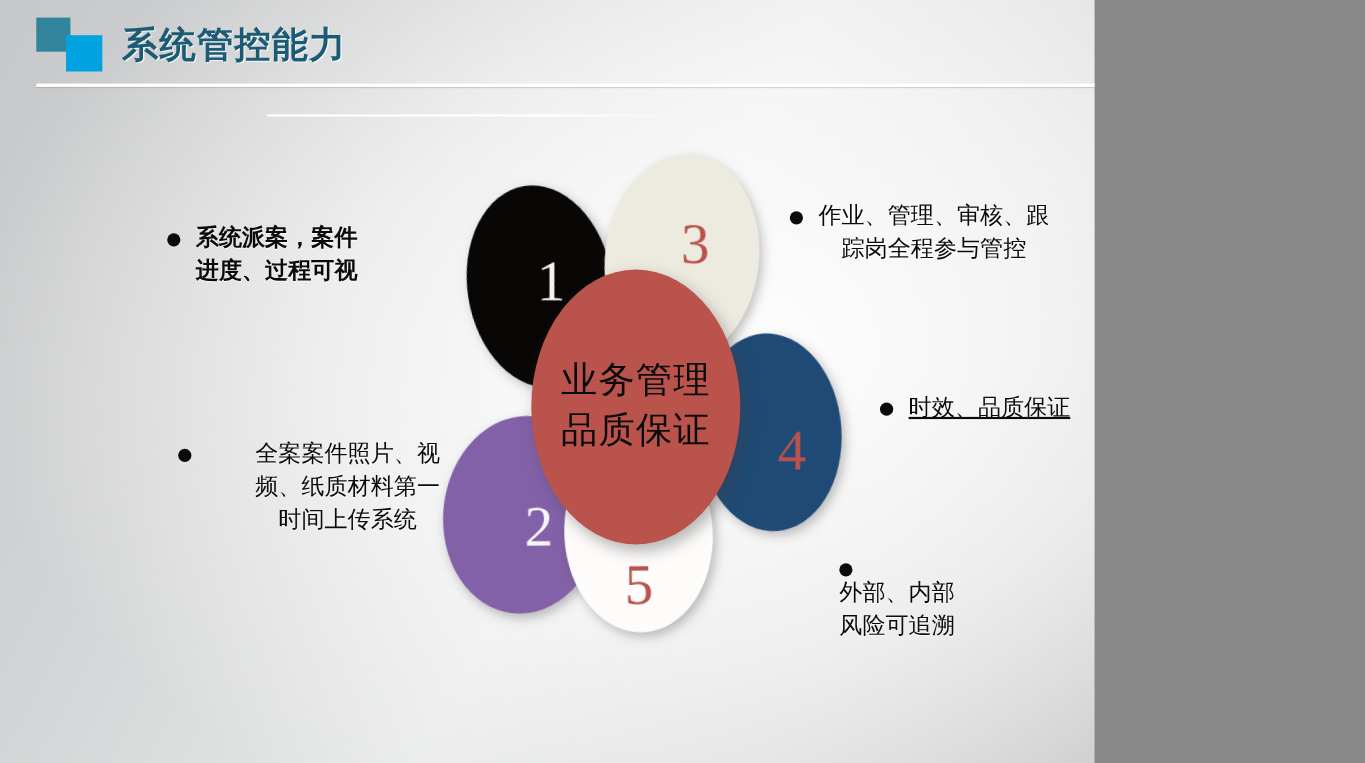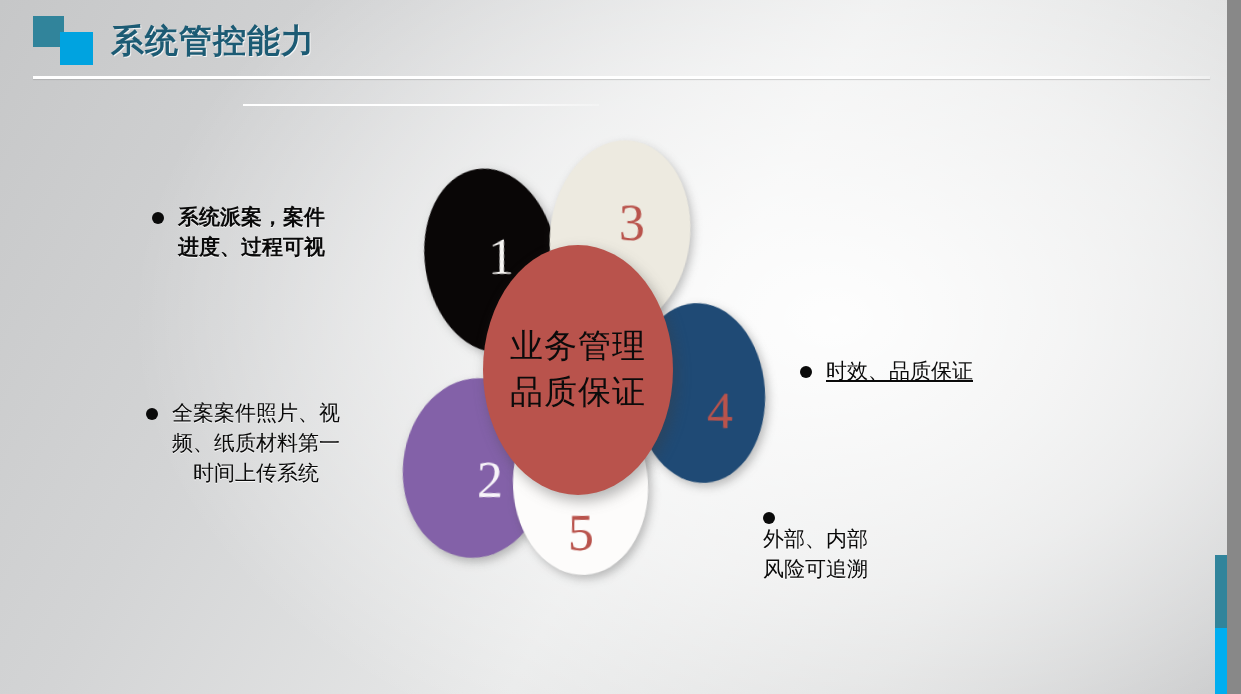--- a/index.html
+++ b/index.html
@@ -2,21 +2,21 @@
 <html><head>
 <meta charset="utf-8">
 <style>
   html, body {
     margin: 0;
     padding: 0;
     background: #888;
   }
   #slide {
     position: relative;
-    width: 1227px;
+    width: 995px;
     height: 694px;
     overflow: hidden;
     font-family: "Liberation Sans", sans-serif;
     background:
       radial-gradient(ellipse 900px 620px at 68% 46%, rgba(255,255,255,0.95) 0%, rgba(255,255,255,0.55) 42%, rgba(255,255,255,0.0) 78%),
       linear-gradient(118deg, #c6c7c8 0%, #d3d4d5 26%, #e8e9e9 55%, #dcdddd 78%, #c9cacb 100%);
   }
 
   
   .deco-square {
@@ -161,21 +161,21 @@
     border-radius: 50%;
     background: #0a0a0a;
     margin-top: 10px;
     margin-right: 14px;
   }
   .callout .txt { white-space: pre-line; }
 
   .co-1 { left: 152px; top: 202px; width: 250px; font-weight: bold; }
   .co-1 .txt { text-align: center; }
 
-  .co-2 { left: 146px; top: 398px; width: 265px; }
+  .co-2 { left: 162px; top: 398px; width: 265px; gap: 44px; }
   .co-2 .txt { text-align: center; }
 
   .co-3 { left: 718px; top: 182px; width: 330px; }
   .co-3 .txt { text-align: center; }
 
   .co-4 { left: 800px; top: 356px; width: 250px; text-decoration: underline; }
   .co-4 .txt { text-align: left; }
 
   .co-5 { left: 763px; top: 502px; width: 240px; flex-direction: column; }
   .co-5 .txt { text-align: center; }
@@ -222,20 +222,25 @@
 进度、过程可视</span>
   </div>
 
   <div class="callout co-2">
     <span class="dot"></span>
     <span class="txt">全案案件照片、视
 频、纸质材料第一
 时间上传系统</span>
   </div>
 
+  <div class="callout co-3">
+    <span class="dot"></span>
+    <span class="txt">作业、管理、审核、跟
+踪岗全程参与管控</span>
+  </div>
 
   <div class="callout co-4">
     <span class="dot"></span>
     <span class="txt">时效、品质保证</span>
   </div>
 
   <div class="callout co-5">
     <span class="dot"></span>
     <span class="txt">外部、内部
 风险可追溯</span>

